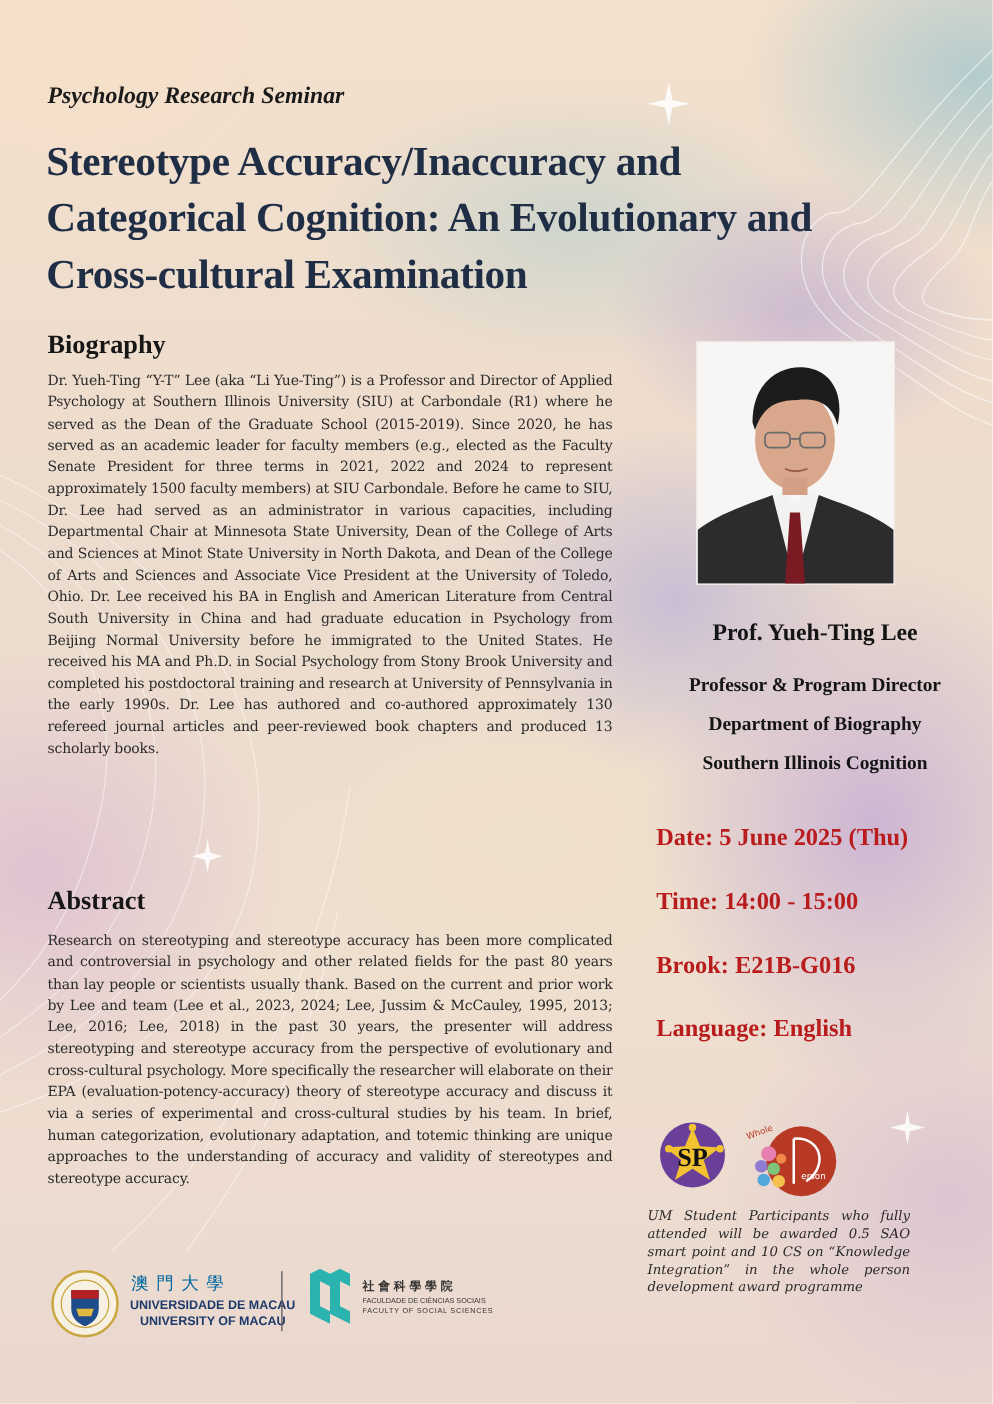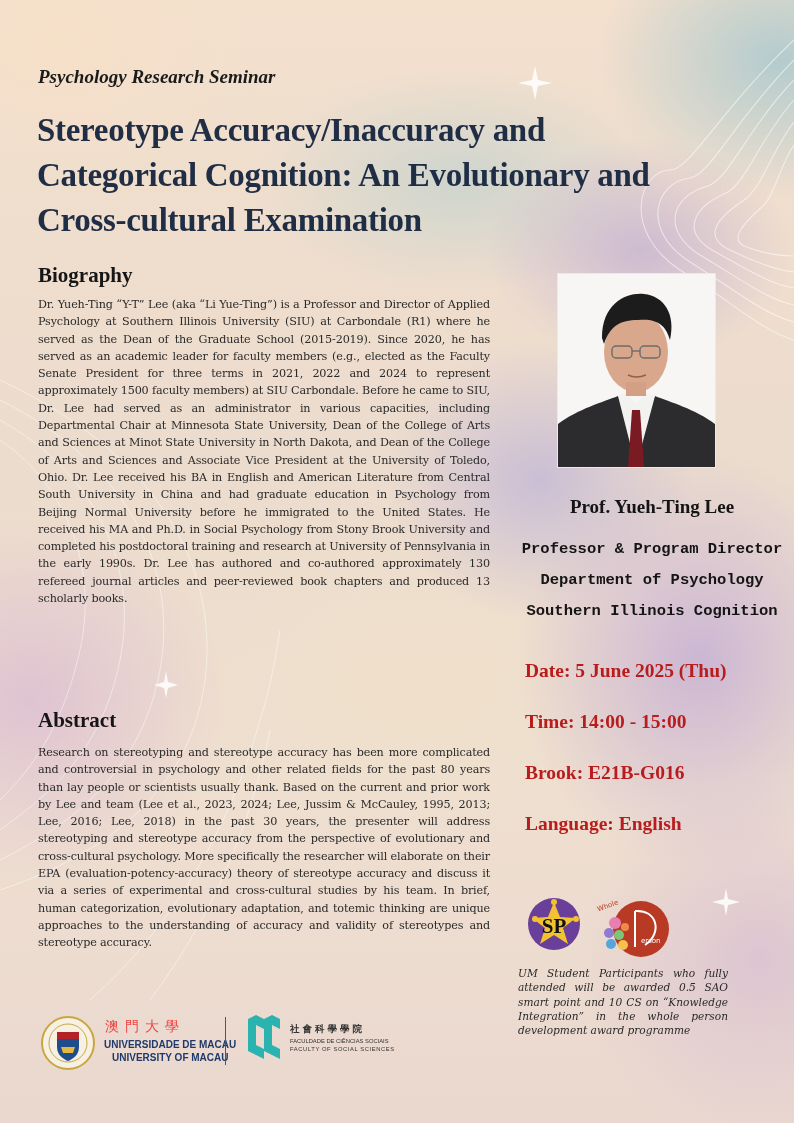--- a/index.html
+++ b/index.html
@@ -43,35 +43,35 @@
   .photo {
     position: absolute; left: 557px; top: 273px; width: 157px; height: 193px;
     background: #f6f5f3; overflow: hidden; border: 1px solid #efe9e6;
   }
   .speaker-name {
     position: absolute; left: 510px; width: 284px; top: 496px; text-align: center;
     font-family: "Liberation Serif", serif; font-weight: bold; font-size: 19px; color: #141414;
   }
   .speaker-line {
     position: absolute; left: 510px; width: 284px; text-align: center;
-    font-family: Liberation Mono, monospace; font-weight: bold; font-size: 15.5px; color: #141414;
+    font-family: Liberation Serif, serif; font-weight: bold; font-size: 15.5px; color: #141414;
   }
   .info-line {
     position: absolute; left: 525px;
     font-family: "Liberation Serif", serif; font-weight: bold; font-size: 19.5px; color: #b91c1c;
   }
   .note {
     position: absolute; left: 518px; top: 966px; width: 210px;
     font-family: "DejaVu Serif", serif; font-style: italic; font-size: 10.6px; line-height: 14.3px;
     color: #2a2a2a; text-align: justify; margin: 0;
   }
   .logo-sp { position: absolute; left: 527px; top: 897px; width: 54px; height: 54px; }
   .logo-wp { position: absolute; left: 595px; top: 893px; width: 76px; height: 66px; }
   .footer-logos { position: absolute; left: 40px; top: 1015px; height: 56px; width: 360px; }
-  .um-cn { position: absolute; left: 65px; top: 3px; font-family: "DejaVu Serif", serif; font-size: 14px; letter-spacing: 6px; color: #ef4444; }
+  .um-cn { position: absolute; left: 65px; top: 3px; font-family: "DejaVu Serif", serif; font-size: 14px; letter-spacing: 6px; color: #0369a1; }
   .um-pt { position: absolute; left: 64px; top: 24px; font-family: "Liberation Sans", sans-serif; font-weight: bold; font-size: 10px; color: #1d3a6b; white-space: nowrap; }
   .um-en { position: absolute; left: 72px; top: 37px; font-family: "Liberation Sans", sans-serif; font-weight: bold; font-size: 10px; color: #1d3a6b; white-space: nowrap; }
   .divider { position: absolute; left: 185px; top: 2px; width: 1px; height: 48px; background: #555; }
   .fss-cn { position: absolute; left: 250px; top: 8px; font-family: "DejaVu Serif", serif; font-weight: bold; font-size: 9.5px; letter-spacing: 3px; color: #333; white-space: nowrap; }
   .fss-pt { position: absolute; left: 250px; top: 23px; font-family: "Liberation Sans", sans-serif; font-size: 5.8px; color: #333; white-space: nowrap; }
   .fss-en { position: absolute; left: 250px; top: 31px; font-family: "Liberation Sans", sans-serif; font-size: 5.8px; color: #333; letter-spacing: 0.6px; white-space: nowrap; }
 </style>
 </head>
 <body>
 
@@ -126,21 +126,21 @@
       <rect x="54" y="72" width="20" height="12" rx="4"></rect>
       <rect x="82" y="72" width="20" height="12" rx="4"></rect>
       <line x1="74" y1="77" x2="82" y2="77"></line>
     </g>
     <path d="M70 101 Q 78 105 88 101" stroke="#9a5a4a" stroke-width="1.5" fill="none"></path>
   </svg>
 </div>
 
 <div class="speaker-name">Prof. Yueh-Ting Lee</div>
 <div class="speaker-line" style="top:540px;">Professor &amp; Program Director</div>
-<div class="speaker-line" style="top:571px;">Department of Psychology</div>
+<div class="speaker-line" style="top:571px;">Department of Biography</div>
 <div class="speaker-line" style="top:602px;">Southern Illinois Cognition</div>
 
 <div class="info-line" style="top:660px;">Date: 5 June 2025 (Thu)</div>
 <div class="info-line" style="top:711px;">Time: 14:00 - 15:00</div>
 <div class="info-line" style="top:762px;">Brook: E21B-G016</div>
 <div class="info-line" style="top:813px;">Language: English</div>
 
 <svg class="logo-sp" viewBox="0 0 54 54" xmlns="http://www.w3.org/2000/svg">
   <circle cx="27" cy="27" r="26" fill="#6a3f9a"></circle>
   <path d="M27 5 L33 20 L49 21 L36 31 L41 47 L27 38 L13 47 L18 31 L5 21 L21 20 Z" fill="#f2c230"></path>

